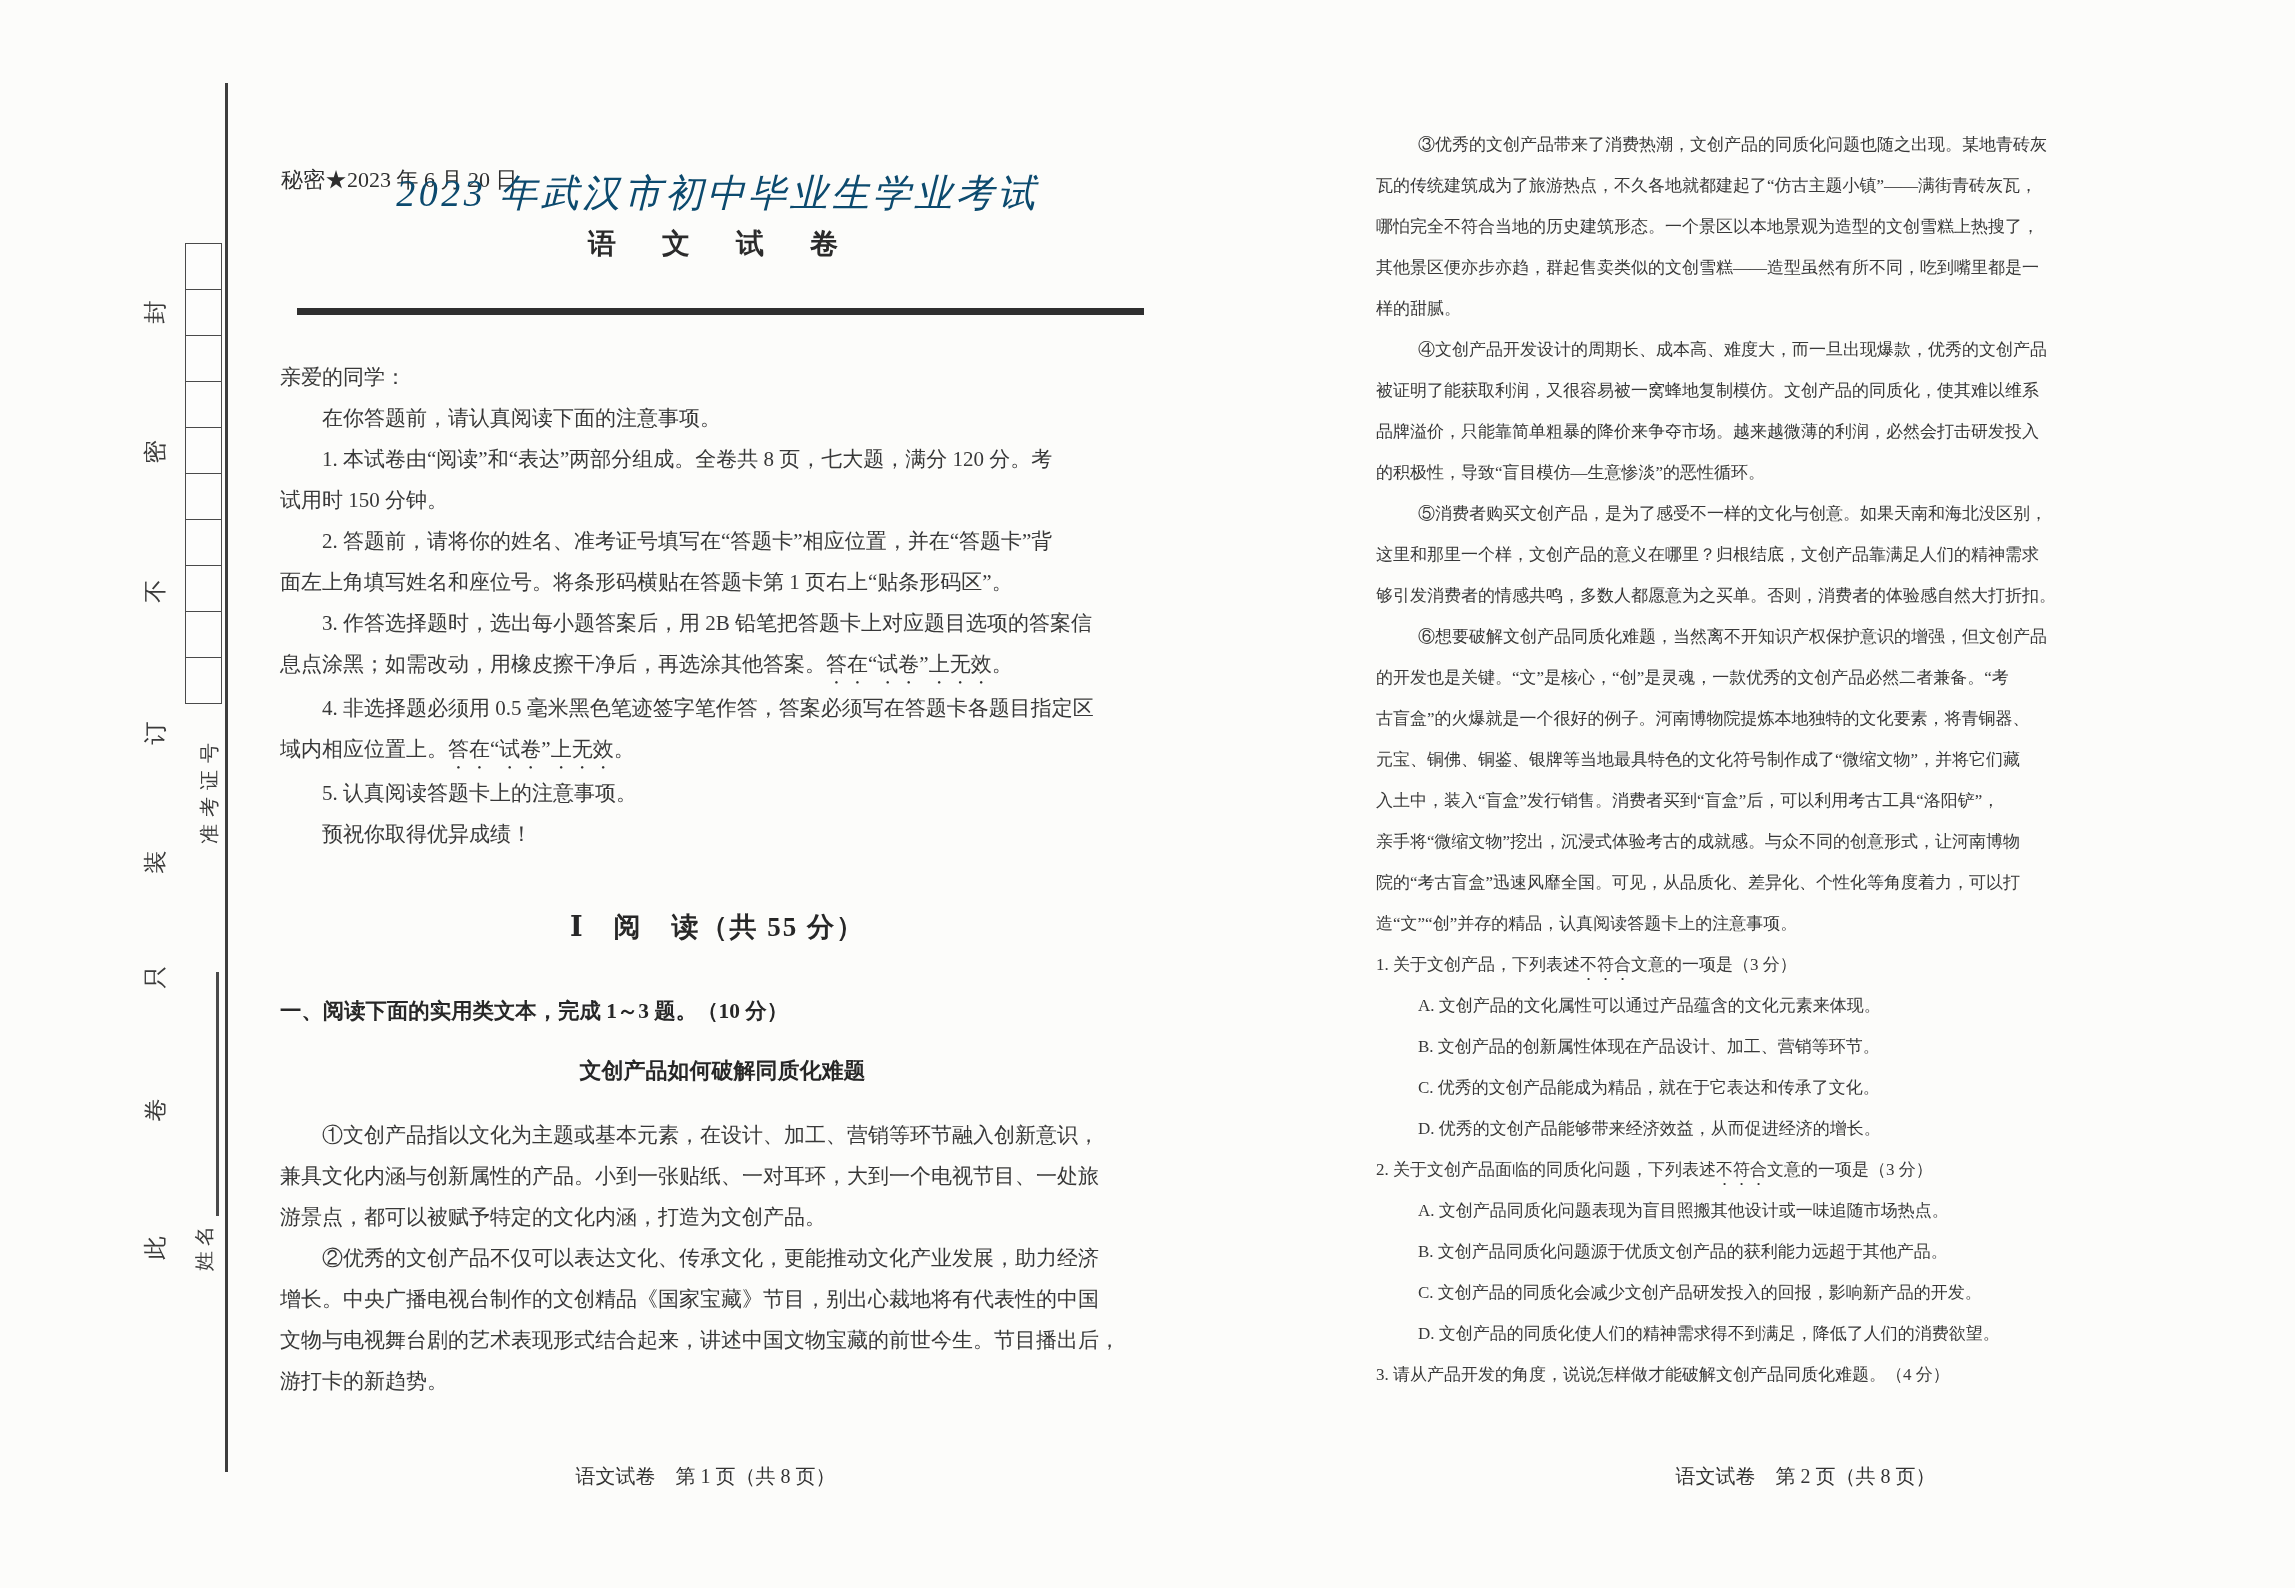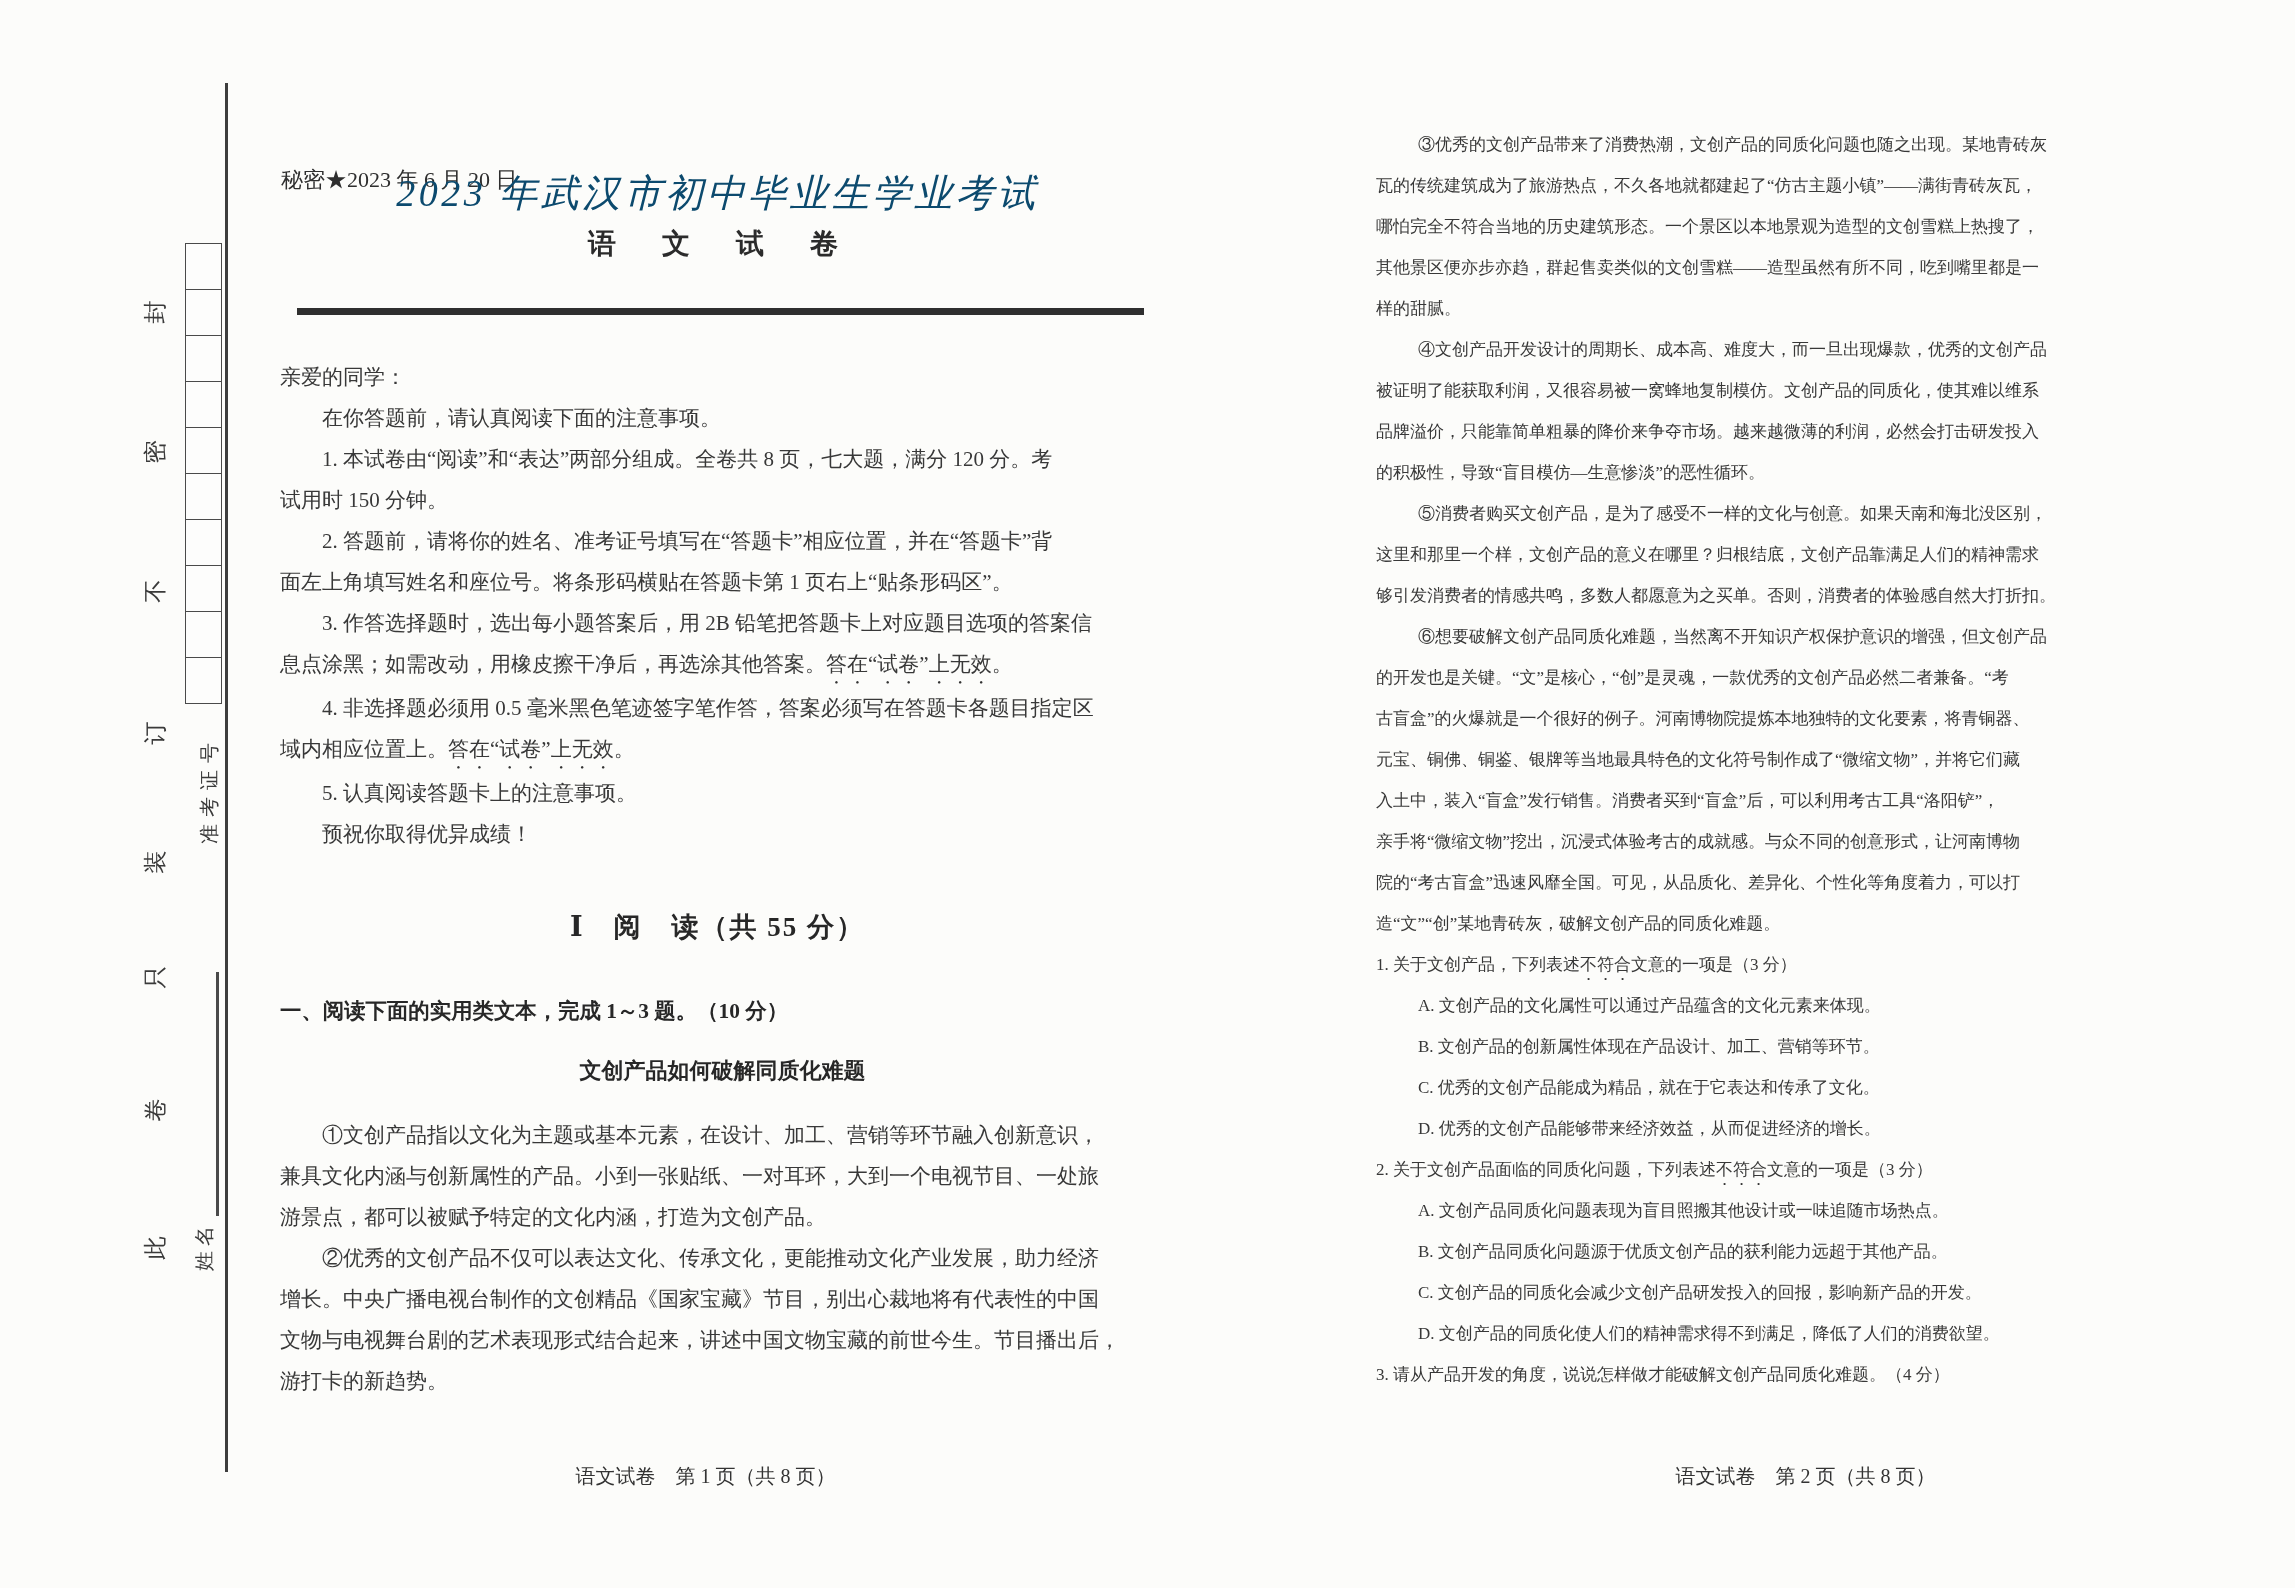--- a/index.html
+++ b/index.html
@@ -161,21 +161,21 @@
       <div class="ln">这里和那里一个样，文创产品的意义在哪里？归根结底，文创产品靠满足人们的精神需求</div>
       <div class="ln">够引发消费者的情感共鸣，多数人都愿意为之买单。否则，消费者的体验感自然大打折扣。</div>
 
       <div class="ln ind">⑥想要破解文创产品同质化难题，当然离不开知识产权保护意识的增强，但文创产品</div>
       <div class="ln">的开发也是关键。“文”是核心，“创”是灵魂，一款优秀的文创产品必然二者兼备。“考</div>
       <div class="ln">古盲盒”的火爆就是一个很好的例子。河南博物院提炼本地独特的文化要素，将青铜器、</div>
       <div class="ln">元宝、铜佛、铜鉴、银牌等当地最具特色的文化符号制作成了“微缩文物”，并将它们藏</div>
       <div class="ln">入土中，装入“盲盒”发行销售。消费者买到“盲盒”后，可以利用考古工具“洛阳铲”，</div>
       <div class="ln">亲手将“微缩文物”挖出，沉浸式体验考古的成就感。与众不同的创意形式，让河南博物</div>
       <div class="ln">院的“考古盲盒”迅速风靡全国。可见，从品质化、差异化、个性化等角度着力，可以打</div>
-      <div class="ln">造“文”“创”某地青砖灰，破解文创产品的同质化难题。</div>
+      <div class="ln">造“文”“创”并存的精品，认真阅读答题卡上的注意事项。</div>
 
       <div class="ln"><span>1. 关于文创产品，下列表述</span><span class="emph">不符合</span><span>文意的一项是（3 分）</span></div>
       <div class="ln ind">A. 文创产品的文化属性可以通过产品蕴含的文化元素来体现。</div>
       <div class="ln ind">B. 文创产品的创新属性体现在产品设计、加工、营销等环节。</div>
       <div class="ln ind">C. 优秀的文创产品能成为精品，就在于它表达和传承了文化。</div>
       <div class="ln ind">D. 优秀的文创产品能够带来经济效益，从而促进经济的增长。</div>
 
       <div class="ln"><span>2. 关于文创产品面临的同质化问题，下列表述</span><span class="emph">不符合</span><span>文意的一项是（3 分）</span></div>
       <div class="ln ind">A. 文创产品同质化问题表现为盲目照搬其他设计或一味追随市场热点。</div>
       <div class="ln ind">B. 文创产品同质化问题源于优质文创产品的获利能力远超于其他产品。</div>

